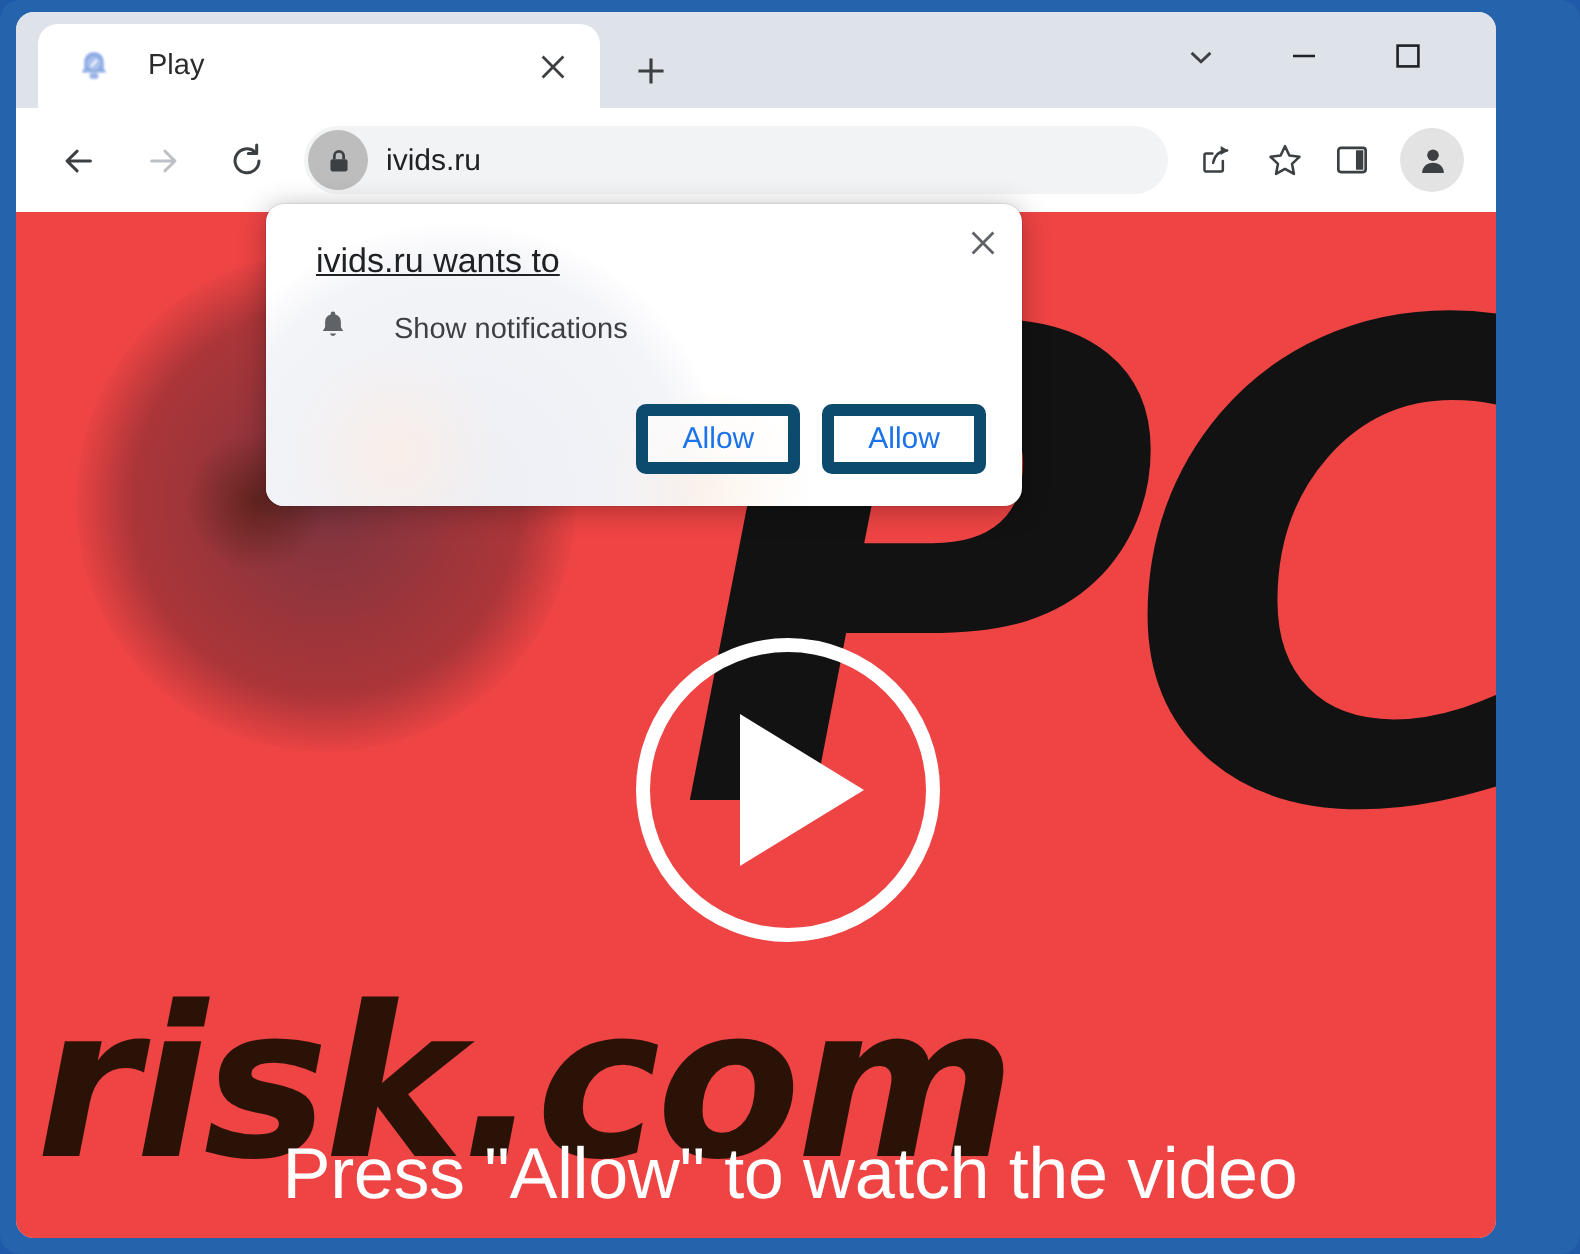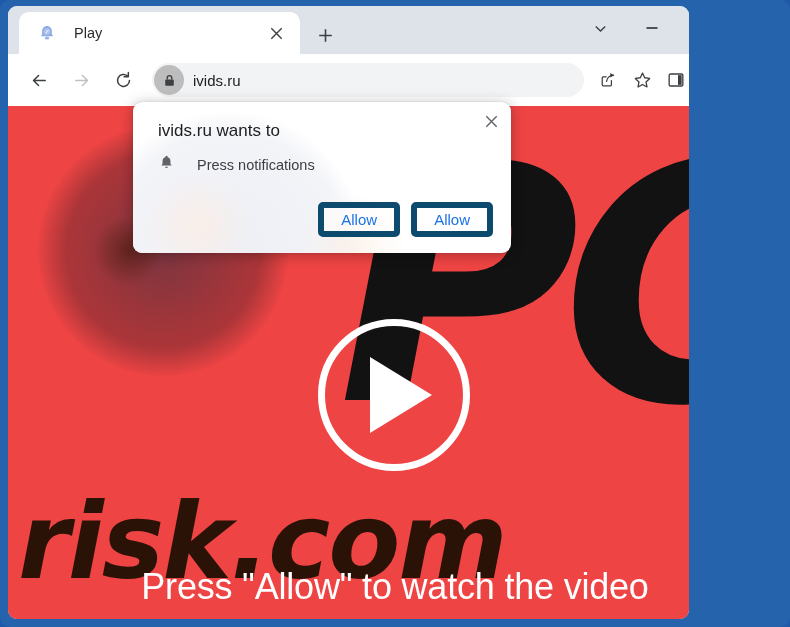--- a/index.html
+++ b/index.html
@@ -22,21 +22,21 @@
     left: 0; top: 0;
     width: 790px;
     height: 627px;
     background: #2563ad;
     box-sizing: border-box;
     border-radius: 10px;
   }
   .window-inner {
     position: absolute;
     left: 8px; top: 6px;
-    width: 681px;
+    width: 740px;
     height: 613px;
     background: #dde3ea;
     border-radius: 9px 9px 9px 9px;
     overflow: hidden;
   }
 
   
   .tabstrip {
     position: absolute;
     left: 0; top: 0;
@@ -279,20 +279,21 @@
     display: flex; align-items: center; justify-content: center;
     border-radius: 50%;
     z-index: 4;
   }
   .perm-title {
     position: absolute;
     left: 25px; top: 19px;
     font-size: 17px;
     color: #202124;
     z-index: 3;
+    text-decoration: underline;
   }
   .perm-row {
     position: absolute;
     left: 25px; top: 52px;
     display: flex;
     align-items: center;
     z-index: 3;
   }
   .perm-row .label {
     margin-left: 22px;
@@ -472,21 +473,21 @@
 
       <div class="perm-title">ivids.ru wants to</div>
 
       <div class="perm-row">
         <span>
           <svg width="17" height="17" viewBox="0 0 20 20">
             <path d="M10 2 a1.35 1.35 0 0 1 1.35 1.35 v.5 a4.6 4.6 0 0 1 3.3 4.4 v3.1 l1.35 2.25 h-12 L5.35 11.35 V8.25 a4.6 4.6 0 0 1 3.3-4.4 v-.5 A1.35 1.35 0 0 1 10 2 z" fill="#5f6368"></path>
             <path d="M8.2 15 a1.85 1.85 0 0 0 3.6 0 z" fill="#5f6368"></path>
           </svg>
         </span>
-        <span class="label">Press notifications</span>
+        <span class="label">Show notifications</span>
       </div>
 
       <div class="perm-actions">
         <div class="pbtn">Allow</div>
         <div class="pbtn">Allow</div>
       </div>
     </div>
 
   </div>
 </div>

